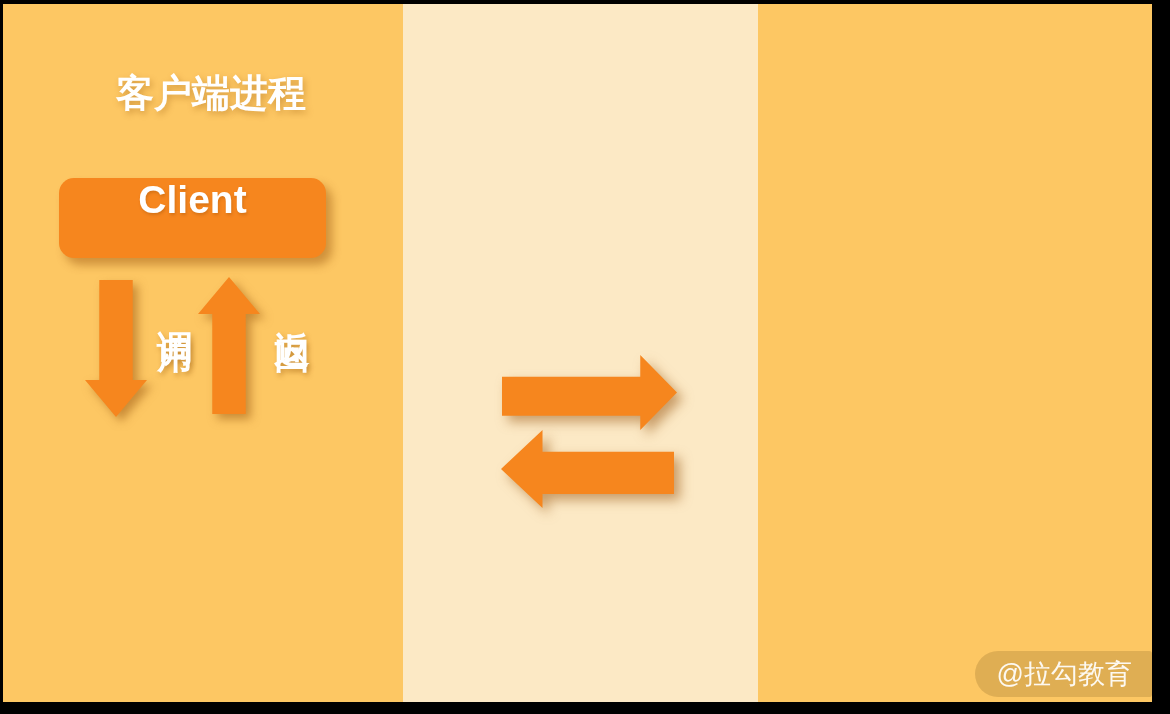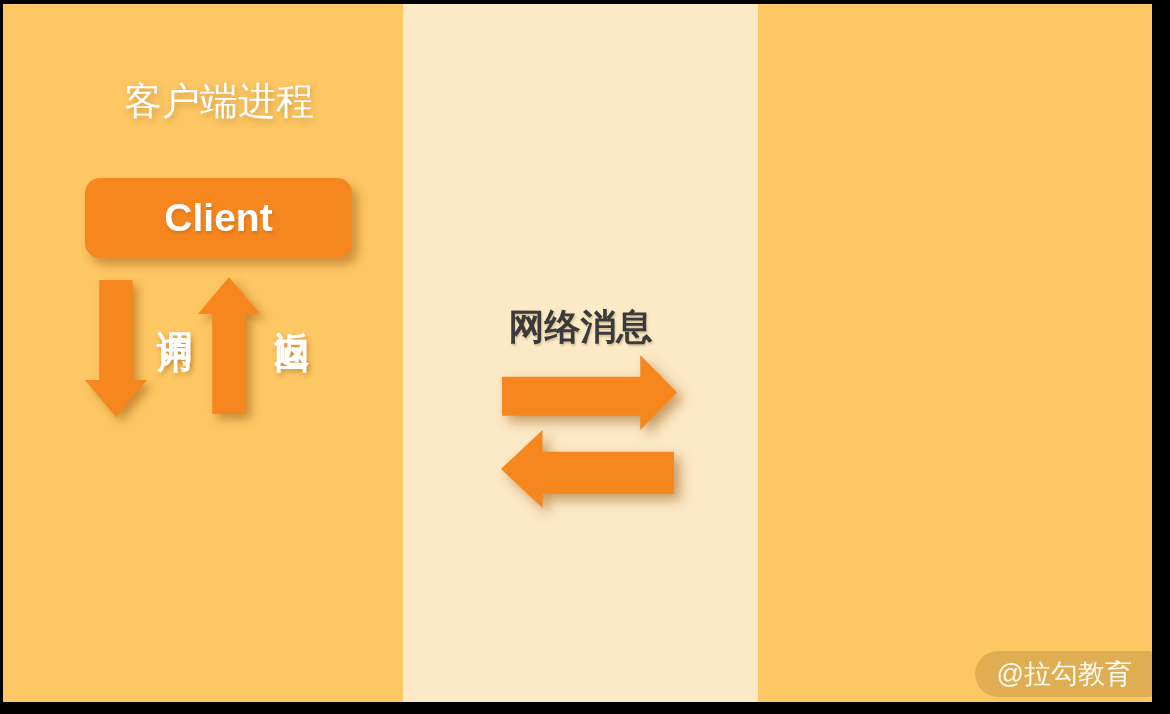--- a/index.html
+++ b/index.html
@@ -22,30 +22,30 @@
     width: 355px; height: 100%;
     background: var(--middle-background, #FCE9C5);
   }
   .panel {
     position: absolute; top: 0; width: 400px; height: 100%;
   }
   .panel.left  { left: 0; }
   .panel.right { left: 760px; }
   .panel-title {
     position: absolute; top: 60px; left: 0; width: 100%;
-    margin: 16px; text-align: center;
-    font-size: 38px; font-weight: 400; line-height: 1.15;
+    margin: 8px; text-align: center;
+    font-size: 38px; font-weight: 700; line-height: 1.15;
     color: var(--title-text, #FFFFFF);
     text-shadow: 2px 3px 6px rgba(150, 85, 10, 0.38);
   }
   .node-box {
-    position: absolute; left: 82px; width: 267px; height: 80px;
+    position: absolute; left: 56px; width: 267px; height: 80px;
     background: var(--accent-orange, #F6861E);
     border-radius: 15px;
-    display: flex; align-items: center; justify-content: center;
+    display: flex; align-items: flex-start; justify-content: center;
     box-shadow: 6px 7px 10px rgba(150, 80, 10, 0.45);
   }
   .node-box.top    { top: 174px; }
   .node-box.bottom { top: 439px; height: 78px; }
   .node-box span {
     color: #fff; font-size: 39px; font-weight: 700;
     text-shadow: 1px 2px 3px rgba(120, 60, 0, 0.25);
     white-space: nowrap;
   }
   
@@ -133,21 +133,20 @@
       <i class="shape"></i>
     </div>
     <div class="v-label call">调用</div>
     <div class="arrow-v up">
       <i class="shape"></i>
     </div>
     <div class="v-label ret">返回</div>
   </section>
 
   <section class="middle">
-    <h2 class="middle-title">网络消息</h2>
     <div class="arrow-h rightward">
       <i class="shape"></i>
     </div>
     <div class="arrow-h leftward">
       <i class="shape"></i>
     </div>
   </section>
 
 
   <div class="watermark">

